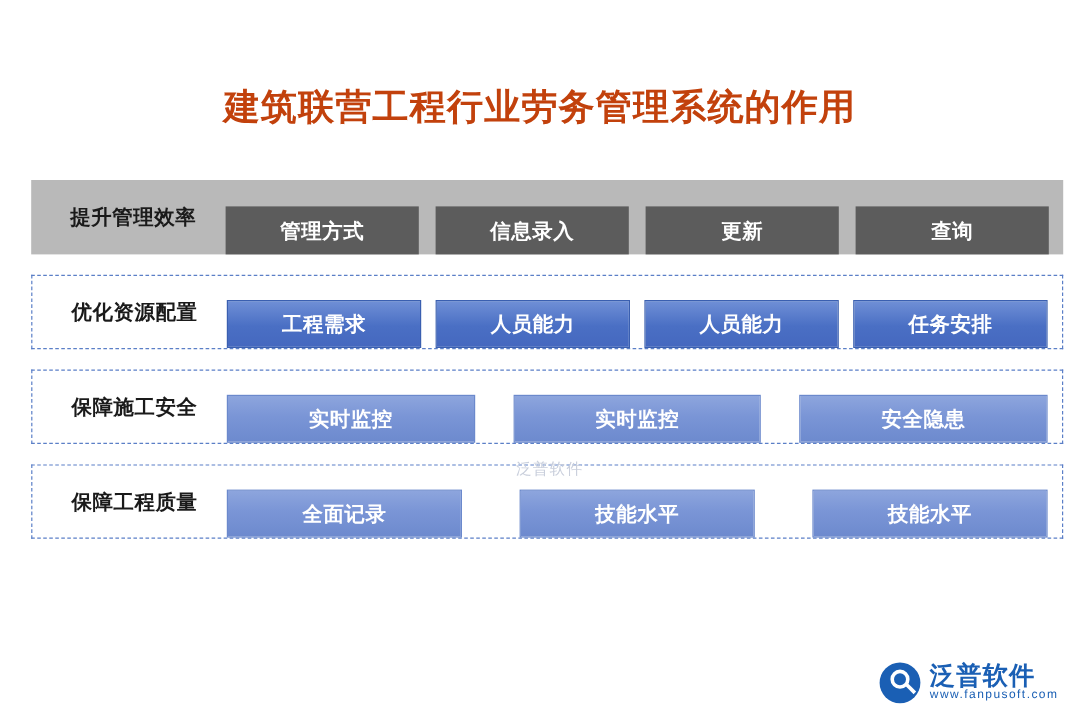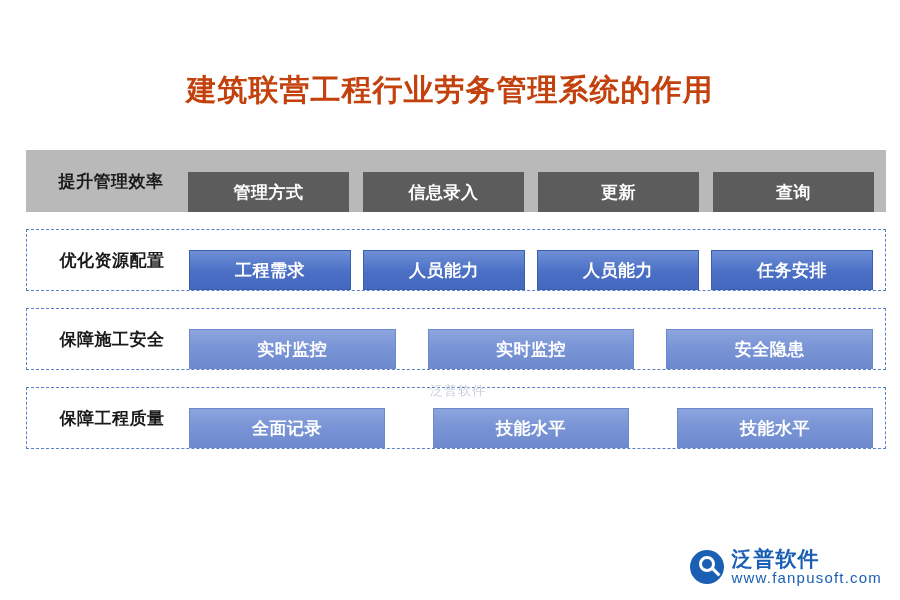--- a/index.html
+++ b/index.html
@@ -145,21 +145,21 @@
     flex-direction: column;
     line-height: 1.05;
   }
   .logo-cn {
     font-size: 21px;
     font-weight: bold;
     color: #1a5fb4;
     letter-spacing: 1px;
   }
   .logo-en {
-    font-size: 15px;
+    font-size: 10px;
     color: #1a5fb4;
     letter-spacing: 1.2px;
   }
 
   .watermark {
     position: absolute;
     left: 430px;
     top: 382px;
     font-size: 13px;
     color: #c9cfdc;

